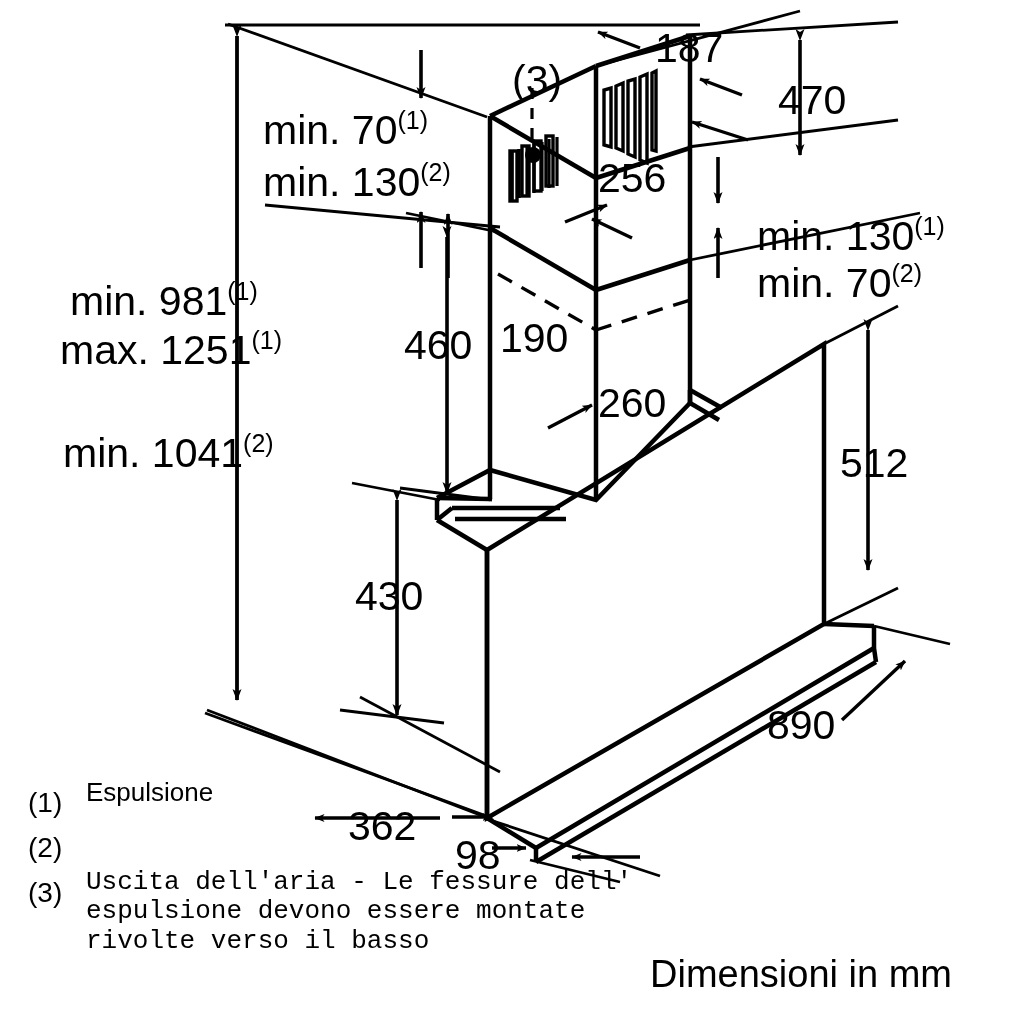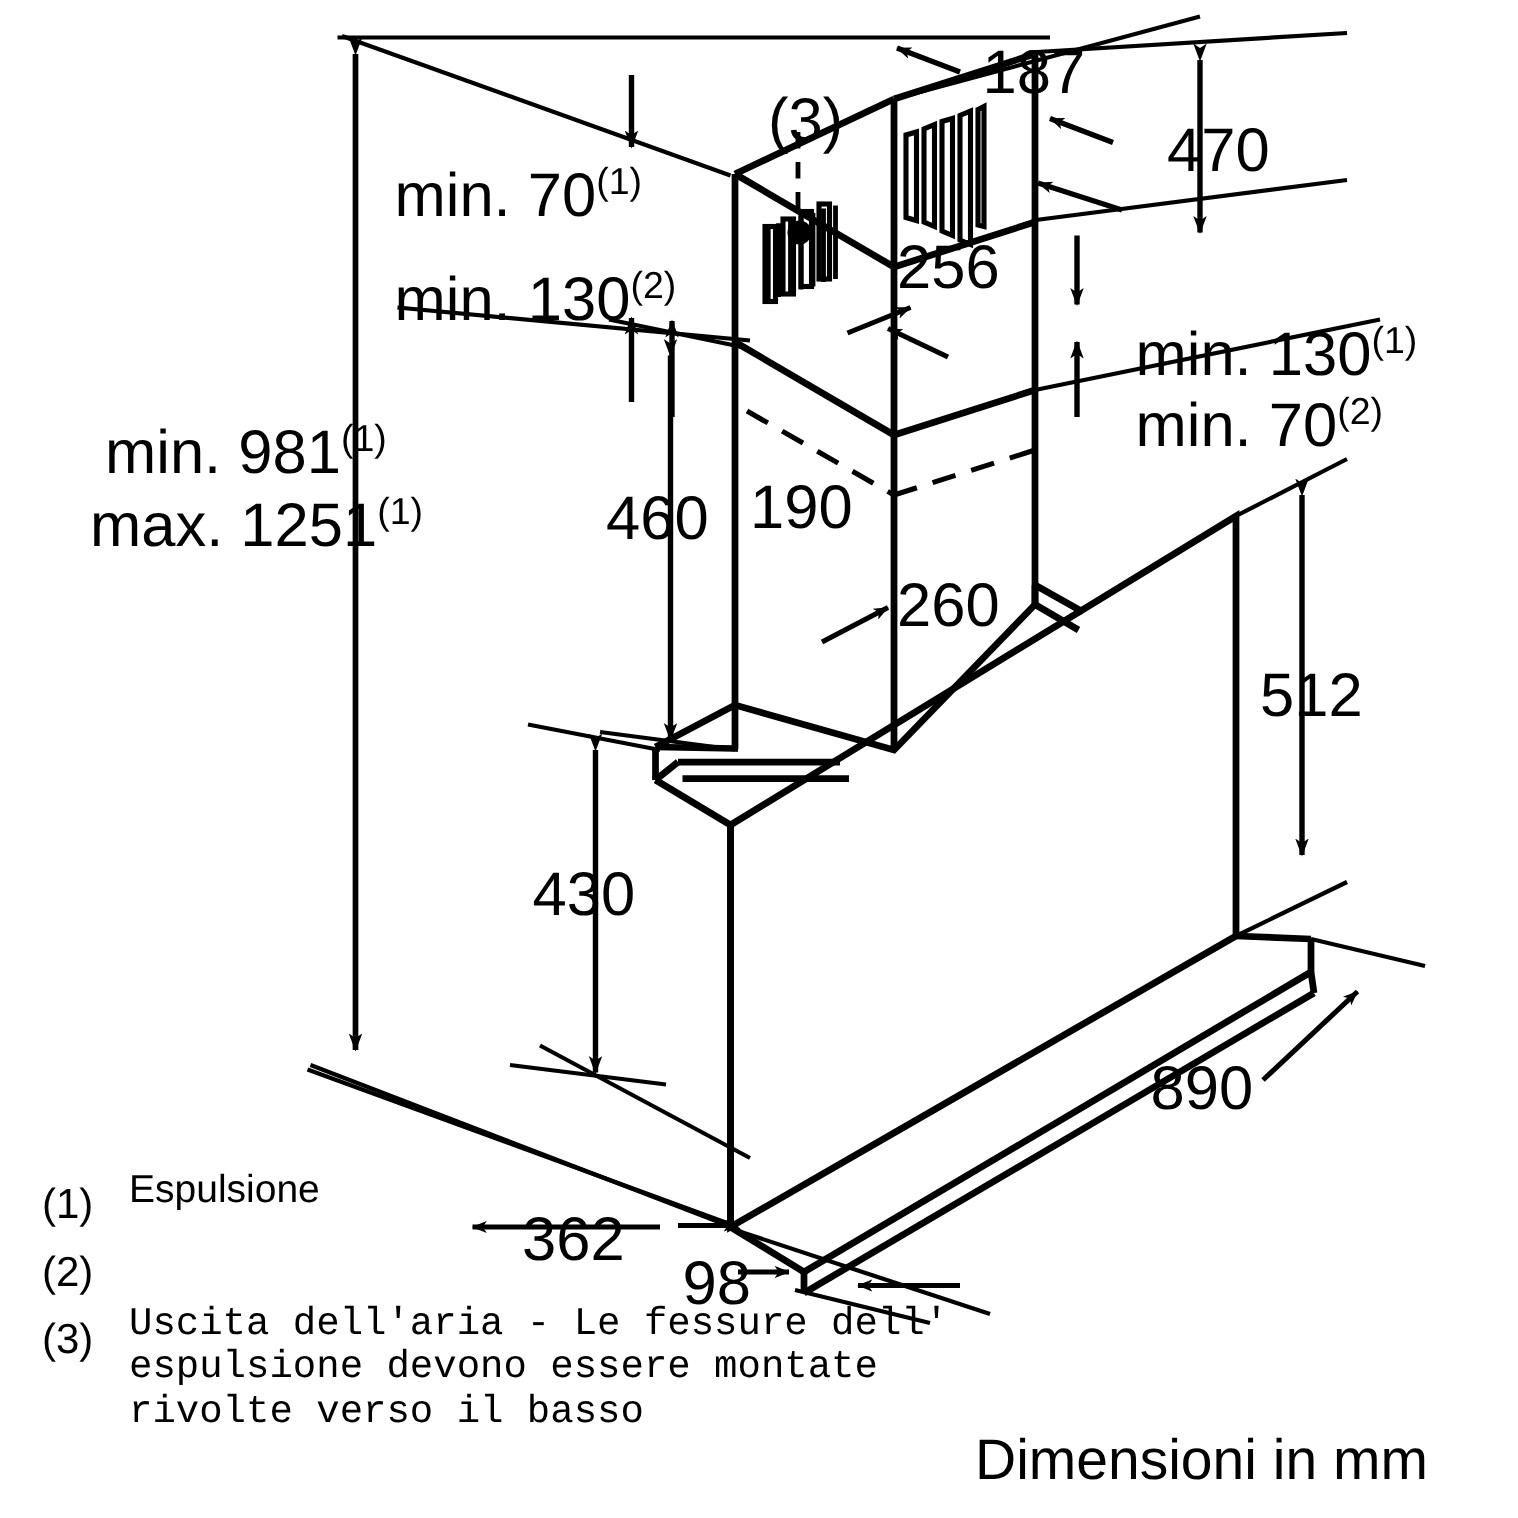--- a/index.html
+++ b/index.html
@@ -216,21 +216,21 @@
         <circle cx="533" cy="155" r="8" fill="#000" stroke="none"></circle>
       </g>
 
     </g>
   </svg>
 
   <div class="lbl dim" style="left:263px;top:110px;">
     <span>min. 70</span><span class="sup">(1)</span>
   </div>
 
-  <div class="lbl dim" style="left:263px;top:179px;">
+  <div class="lbl dim" style="left:263px;top:162px;">
     <span>min. 130</span><span class="sup">(2)</span>
   </div>
 
   <div class="lbl dim" style="left:512px;top:60px;"><span>(3)</span></div>
 
   <div class="lbl dim" style="left:655px;top:28px;"><span>187</span></div>
 
   <div class="lbl dim" style="left:778px;top:80px;"><span>470</span></div>
 
   <div class="lbl dim" style="left:598px;top:158px;"><span>256</span></div>
@@ -244,20 +244,23 @@
   </div>
 
   <div class="lbl dim" style="left:70px;top:281px;">
     <span>min. 981</span><span class="sup">(1)</span>
   </div>
 
   <div class="lbl dim" style="left:60px;top:330px;">
     <span>max. 1251</span><span class="sup">(1)</span>
   </div>
 
+  <div class="lbl dim" style="left:63px;top:433px;">
+    <span>min. 1041</span><span class="sup">(2)</span>
+  </div>
 
 
   <div class="lbl dim" style="left:404px;top:325px;"><span>460</span></div>
 
   <div class="lbl dim" style="left:500px;top:318px;"><span>190</span></div>
 
   <div class="lbl dim" style="left:598px;top:383px;"><span>260</span></div>
 
   <div class="lbl dim" style="left:840px;top:443px;"><span>512</span></div>
 

